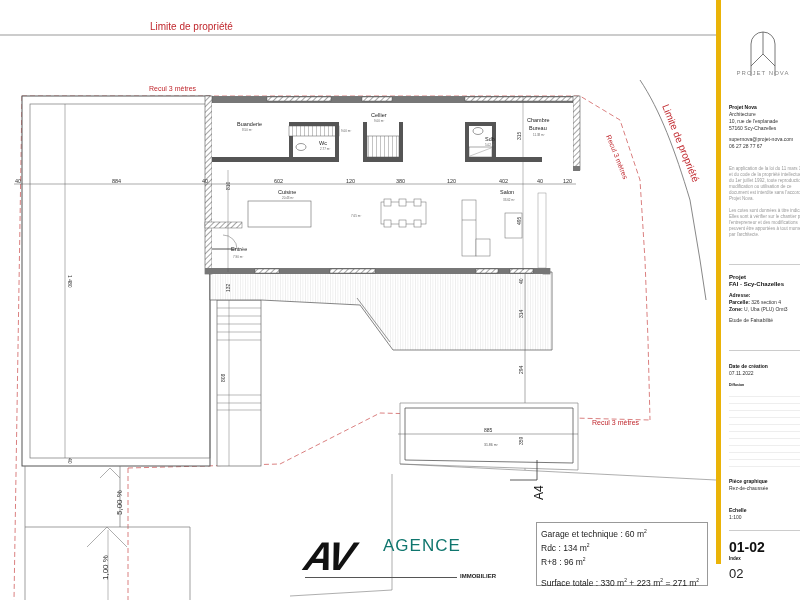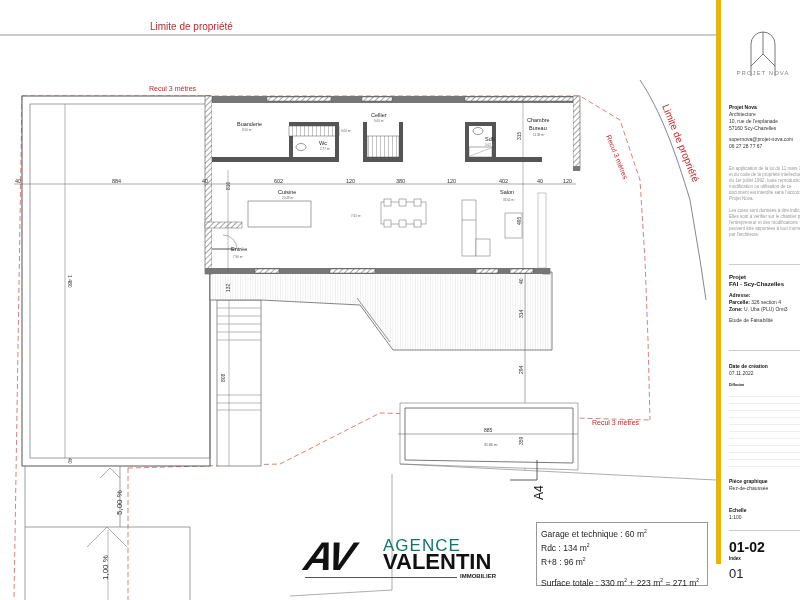--- a/index.html
+++ b/index.html
@@ -206,21 +206,20 @@
   <div><span>Garage et technique : 60 m</span><sup>2</sup></div>
   <div><span>Rdc : 134 m</span><sup>2</sup></div>
   <div><span>R+8 : 96 m</span><sup>2</sup></div>
   <div style="height:8px"></div>
   <div><span>Surface totale : 330 m</span><sup>2</sup><span> + 223 m</span><sup>2</sup><span> = 271 m</span><sup>2</sup></div>
 </div>
 
 <div class="agency">
   <div class="agency-av">AV</div>
   <div class="agency-agence">AGENCE</div>
-  <div class="agency-valentin">VALENTIN</div>
   <div class="agency-line"></div>
   <div class="agency-immo">IMMOBILIER</div>
 </div>
 
 <div class="sidebar">
   <svg class="sb-logo" viewBox="0 0 84 70">
     <path d="M 30 62 L 30 30 A 12 12 0 1 1 54 30 L 54 62" fill="none" stroke="#555" stroke-width="0.8"></path>
     <path d="M 30 52 L 42 40 L 54 52" fill="none" stroke="#555" stroke-width="0.8"></path>
     <line x1="42" y1="18" x2="42" y2="40" stroke="#555" stroke-width="0.8"></line>
   </svg>
@@ -271,15 +270,15 @@
     <div class="sb-bold">Echelle</div>
     <div>1:100</div>
   </div>
   <div class="sb-block sb-bold" style="top:507px;left:80px;">F</div>
 
   <div class="sb-sep" style="top:530px;"></div>
 
   <div class="sb-block" style="top:539px;">
     <div class="sb-big">01-02</div>
     <div class="sb-bold" style="font-size:4.5px">Index</div>
-    <div class="sb-idx" style="margin-top:4px">01</div>
+    <div class="sb-idx" style="margin-top:4px">02</div>
   </div>
 </div>
 
 </body></html>

